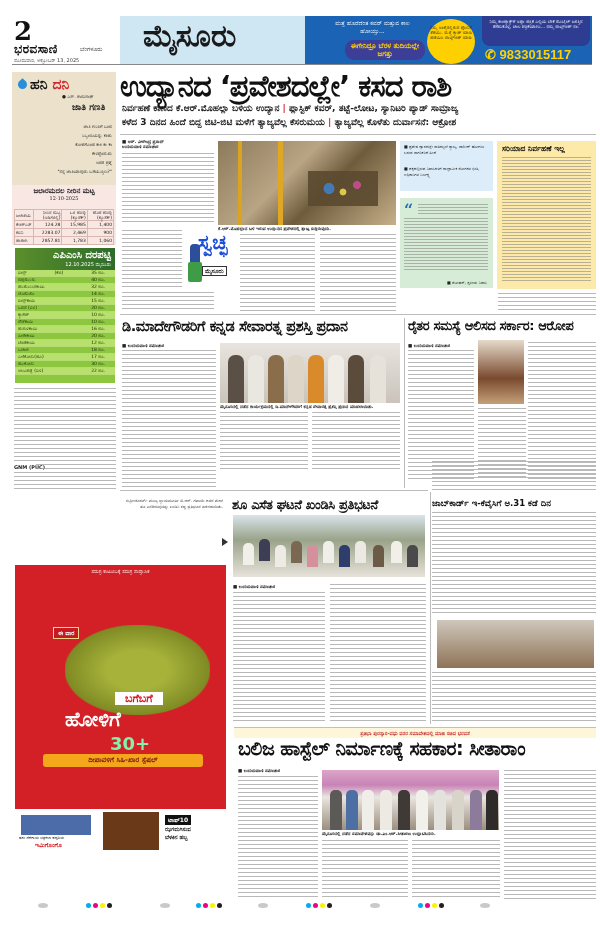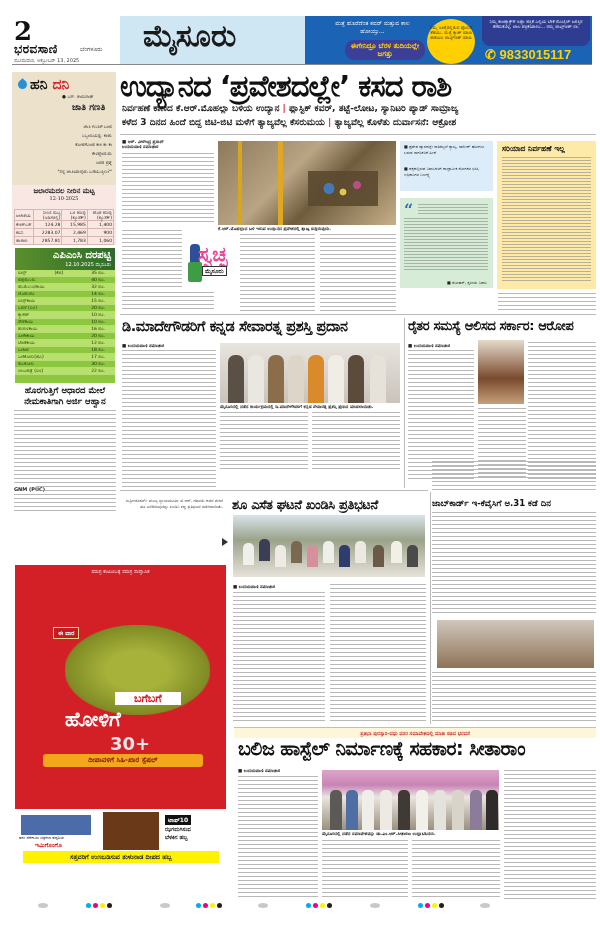--- a/index.html
+++ b/index.html
@@ -43,23 +43,23 @@
 #apmc .row{height:7px;font:4.5px "DejaVu Sans",sans-serif;color:#1c2d05;display:flex;justify-content:space-between;padding:0 10px 0 3px;border-bottom:1px solid #b5dd73}
 #apmc .row:nth-child(odd){background:#b8e06c}
 #hora{left:14px;top:385px;width:102px}
 #hora .h{font:bold 8.5px "DejaVu Sans",sans-serif;line-height:11px;text-align:center;color:#111}
 
 #tar{left:15px;top:565px;width:211px;height:300px;background:#d32027;overflow:hidden}
 #tar .top{left:0;top:0;width:100%;font:5px "DejaVu Sans",sans-serif;color:#fff;text-align:center;padding-top:3px}
 #tar .logo{left:22px;top:10px;font:bold 34px "DejaVu Serif",serif;color:#f7c21a;text-shadow:2px 2px 0 #8a4a00}
 #tar .sub{left:38px;top:62px;background:#c51a20;color:#fff;font:bold 6px "DejaVu Sans",sans-serif;padding:1px 4px;border:1px solid #f2d68a}
 #tar .food{left:50px;top:60px;width:145px;height:90px;background:radial-gradient(ellipse,#a6b23a 30%,#7f8a24 70%,transparent 72%)}
-#tar .bag{left:100px;top:127px;font:bold 11px "DejaVu Sans",sans-serif;color:#d40f17;background:#fff;padding:0 19px}
+#tar .bag{left:100px;top:127px;font:bold 11px "DejaVu Sans",sans-serif;color:#d40f17;background:#fff;padding:0 10px}
 #tar .hol{left:50px;top:142px;font:bold 20px "DejaVu Sans",sans-serif;color:#fff}
-#tar .n30{left:95px;top:168px;font:bold 18px "DejaVu Sans",sans-serif;color:#e5e5e5}
+#tar .n30{left:95px;top:168px;font:bold 18px "DejaVu Sans",sans-serif;color:#86efac}
 #tar .dee{left:28px;top:189px;width:160px;height:13px;background:#f5a71c;border-radius:3px;font:bold 7px "DejaVu Sans",sans-serif;color:#7b1014;text-align:center;line-height:13px}
 #tar .band{left:0;top:208px;width:100%;height:36px;background:#f7931e}
 #tar .band .img{position:absolute;left:0;top:0;width:60px;height:36px;background:#4a2a10}
 #tar .band .c{position:absolute;left:58px;top:2px;width:36px;height:34px;border-radius:50%;background:#3a4660;border:2px solid #d32027}
 #tar .band .t{position:absolute;left:100px;top:5px;font:bold 7px "DejaVu Sans",sans-serif;color:#111;line-height:12px;white-space:pre-line}
 #tar .lower{left:0;top:244px;width:100%;height:56px;background:#fff}
 #tar .k1{left:6px;top:250px;width:70px;height:20px;background:#4b6ca8}
 #tar .k1t{left:4px;top:270px;font:4px "DejaVu Sans",sans-serif;color:#111}
 #tar .k1r{left:20px;top:276px;font:bold 6px "DejaVu Sans",sans-serif;color:#d40f17}
 #tar .k2{left:88px;top:247px;width:56px;height:38px;background:#6a3a18}
@@ -72,21 +72,21 @@
 #sub1{top:103px}#sub2{top:117px}
 .red-bar{color:#d3242b}
 
 #byl{left:122px;top:139px;font:bold 4.5px "DejaVu Sans",sans-serif}
 #photo1{left:218px;top:141px;width:178px;height:84px;background:linear-gradient(135deg,#8d7a5a,#b9a584 40%,#6e5c3d 60%,#c7b08a)}
 #photo1 .p1{position:absolute;left:20px;top:0;width:4px;height:84px;background:#d9a51f}
 #photo1 .p2{position:absolute;left:60px;top:0;width:5px;height:84px;background:#e0a725}
 #photo1 .trash{position:absolute;left:90px;top:30px;width:70px;height:35px;background:radial-gradient(circle at 30% 50%,#3f7dc1 10%,transparent 11%),radial-gradient(circle at 50% 60%,#e8d24a 8%,transparent 9%),radial-gradient(circle at 70% 40%,#c04a8c 7%,transparent 8%),#5c4a30;opacity:.9}
 #cap1{left:218px;top:226px;width:178px;font:bold 4.5px "DejaVu Sans",sans-serif;white-space:nowrap;overflow:hidden}
 #swach{left:188px;top:226px;width:50px;height:64px}
-#swach .s{position:absolute;left:10px;top:16px;font:bold 20px "DejaVu Sans",sans-serif;color:#ec4899}
+#swach .s{position:absolute;left:10px;top:4px;font:bold 20px "DejaVu Sans",sans-serif;color:#1d4ed8}
 #swach .m{position:absolute;left:14px;top:40px;background:#fff;border:1px solid #333;font:bold 6px "DejaVu Sans",sans-serif;padding:0 2px}
 #swach .bin{position:absolute;left:0;top:36px;width:14px;height:20px;background:#3e9b46;border-radius:2px}
 #swach .man{position:absolute;left:2px;top:18px;width:10px;height:18px;background:#2c4e9b;border-radius:4px 4px 0 0}
 
 #bluebox{left:400px;top:141px;width:93px;height:50px;background:#dcecf8}
 #bluebox .b{position:absolute;left:4px;font:4px "DejaVu Sans",sans-serif;line-height:6px;width:86px}
 #greenbox{left:400px;top:198px;width:93px;height:90px;background:#d7ecd6}
 #greenbox .q{position:absolute;left:4px;top:3px;font:bold 16px "DejaVu Serif",serif;color:#2c6cb4}
 #greenbox .by{position:absolute;right:6px;bottom:3px;font:4px "DejaVu Sans",sans-serif}
 #yellowbox{left:497px;top:141px;width:99px;height:148px;background:#fdeaa8}
@@ -245,21 +245,20 @@
         <span>30 ರೂ.</span>
       </div>
       <div class="row">
         <span>ಆಲೂಗಡ್ಡೆ (ಬಿಳಿ)</span>
         <span>22 ರೂ.</span>
       </div>
     </div>
 </div>
 
 <div class="abs" id="hora">
-  <div class="h">ಹೊರಗುತ್ತಿಗೆ ಆಧಾರದ ಮೇಲೆ ನೇಮಕಾತಿಗಾಗಿ ಅರ್ಜಿ ಆಹ್ವಾನ</div>
   <div style="margin-top:3px;height:110px;position:relative">
     <div class="fill" style="position:absolute;left:0;top:0;width:102px;height:74px"></div>
     <div style="position:absolute;left:0;top:76px;font:bold 5px 'DejaVu Sans',sans-serif">GNM (PUC)</div>
     <div class="fill" style="position:absolute;left:22px;top:76px;width:80px;height:6px"></div>
     <div class="fill" style="position:absolute;left:0;top:84px;width:102px;height:18px"></div>
   </div>
 </div>
 
 <div class="abs" id="tar">
   <div class="abs top">ಸಮಗ್ರ ಕುಟುಂಬಕ್ಕೆ ಸಮಗ್ರ ಸಾಪ್ತಾಹಿಕ</div>
@@ -270,21 +269,20 @@
   <div class="abs n30">30+</div>
   <div class="abs dee">ದೀಪಾವಳಿಗೆ ಸಿಹಿ-ಖಾರ ಸ್ಪೆಷಲ್</div>
   <div class="abs lower"></div>
   <div class="abs k1"></div>
   <div class="abs k1t">ಹಸು ನೆಗೆಗಾಯ ಚಿತ್ರಕಲಾ ಪದ್ಧತಿಯ</div>
   <div class="abs k1r">ಇಮಿಗೊಂಗೊ</div>
   <div class="abs k2"></div>
   <div class="abs top10">ಟಾಪ್10</div>
   <div class="abs t10sub">ಝಗಮಗಿಸುವ
 ಬೆಳಕಿನ ಹಬ್ಬ</div>
-  <div class="abs bot">ಸತ್ತವರಿಗೆ ಉಣಬಡಿಸುವ ತುಳುನಾಡ ದೀಪದ ಹಬ್ಬ</div>
 </div>
 
 <div class="abs" id="hl">ಉದ್ಯಾನದ ‘ಪ್ರವೇಶದಲ್ಲೇ’ ಕಸದ ರಾಶಿ</div>
 <div class="abs" id="sub1"><span>ನಿರ್ವಹಣೆ ಕಾಣದ ಕೆ.ಆರ್.ಮೊಹಲ್ಲಾ ಬಳಿಯ ಉದ್ಯಾನ</span> <span class="red-bar">|</span> <span>ಪ್ಲಾಸ್ಟಿಕ್ ಕವರ್, ತಟ್ಟೆ-ಲೋಟ, ಸ್ಯಾನಿಟರಿ ಪ್ಯಾಡ್ ಸಾಮ್ರಾಜ್ಯ</span></div>
 <div class="abs" id="sub2"><span>ಕಳೆದ 3 ದಿನದ ಹಿಂದೆ ಬಿದ್ದ ಜಿಟಿ-ಜಿಟಿ ಮಳೆಗೆ ತ್ಯಾಜ್ಯವೆಲ್ಲ ಕೆಸರುಮಯ</span> <span class="red-bar">|</span> <span>ತ್ಯಾಜ್ಯವೆಲ್ಲ ಕೊಳೆತು ದುರ್ವಾಸನೆ: ಆಕ್ರೋಶ</span></div>
 <div class="abs rule" style="left:120px;top:134px;width:476px;height:1px"></div>
 
 <div class="abs" id="byl"><span>■ ಆರ್. ವೀರೇಂದ್ರ ಪ್ರಸಾದ್</span><br><span>ಉದಯವಾಣಿ ಸಮಾಚಾರ</span></div>
 <div class="abs fill" style="left:122px;top:153px;width:92px;height:72px"></div>
 <div class="abs fill" style="left:122px;top:230px;width:60px;height:60px"></div>

